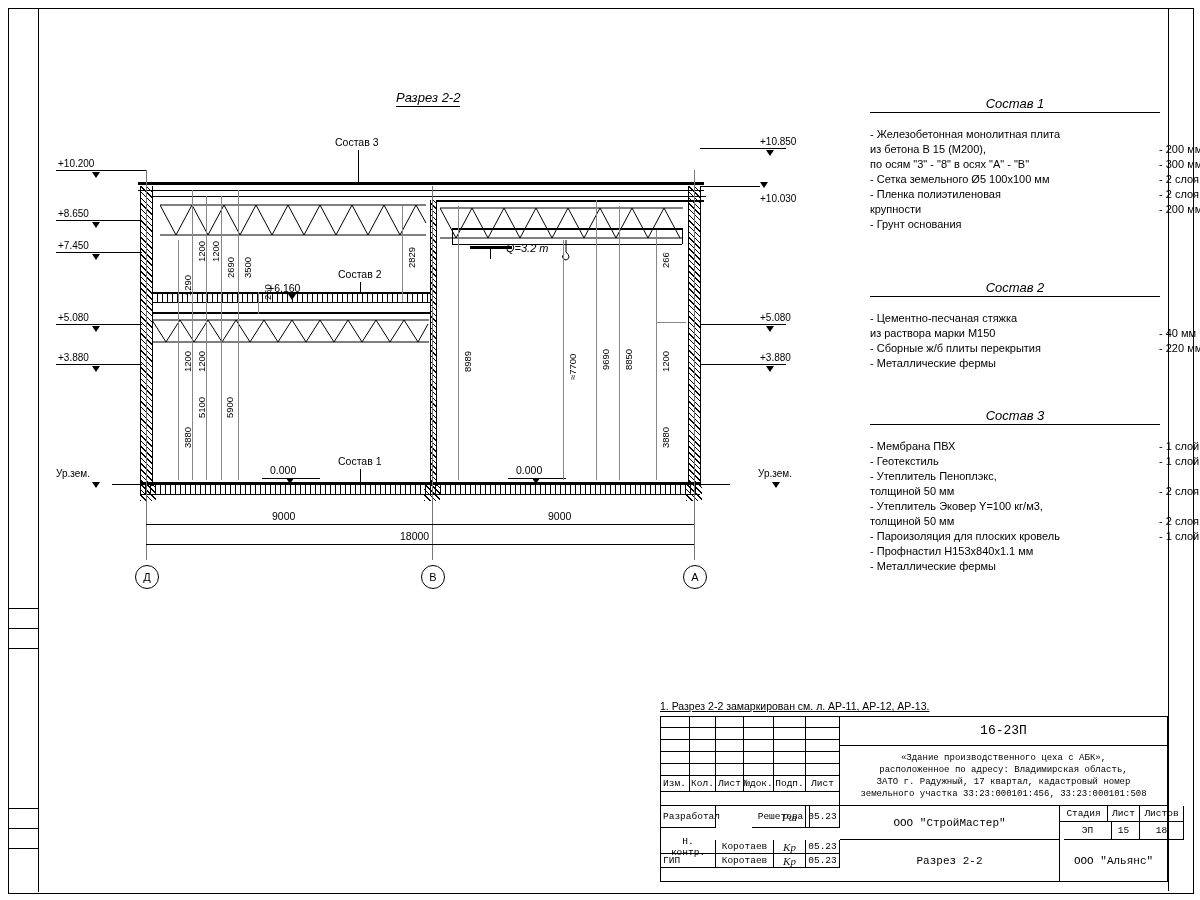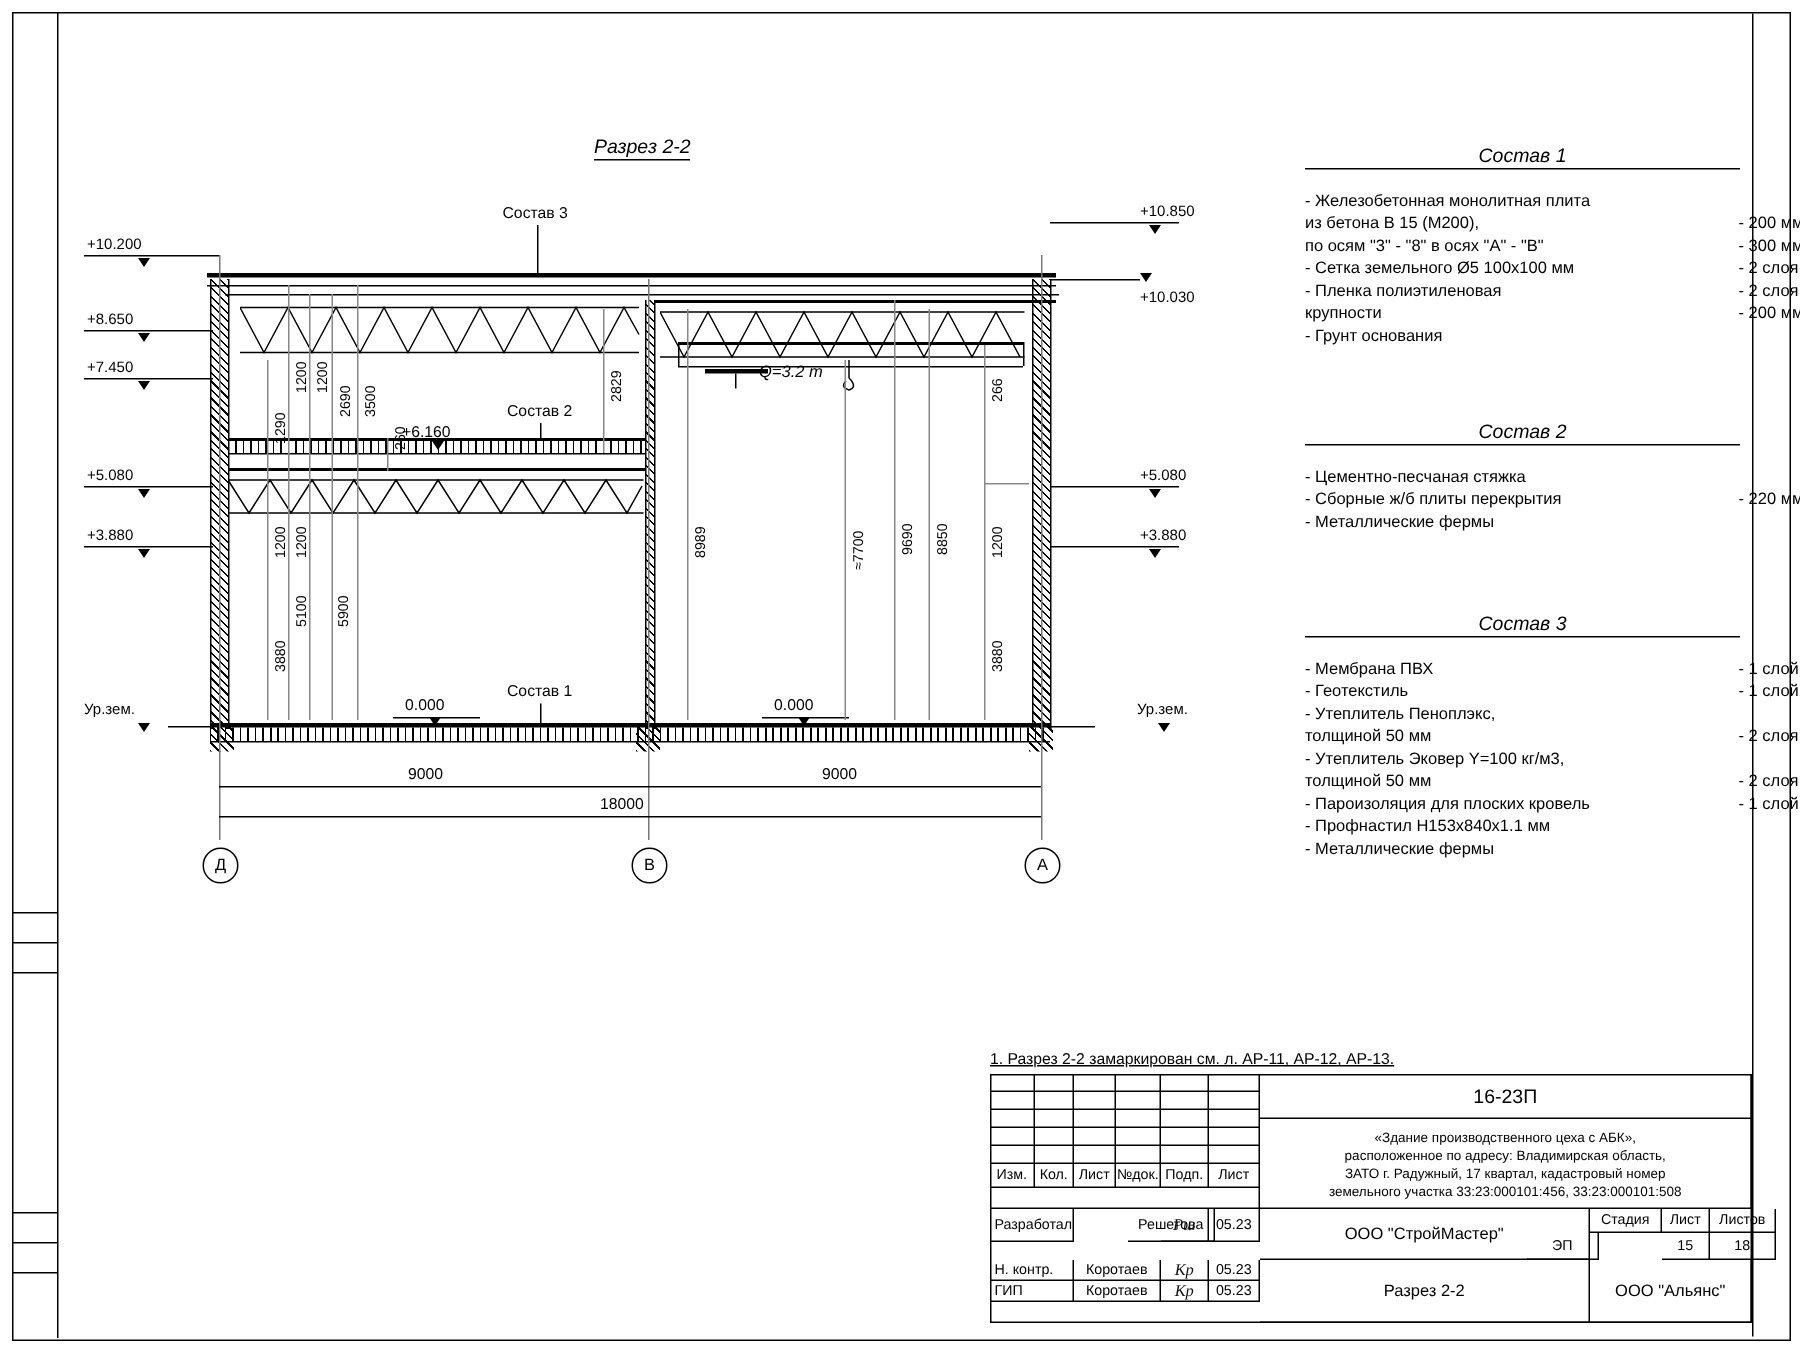--- a/index.html
+++ b/index.html
@@ -40,21 +40,21 @@
   
   .spec{position:absolute;font-size:11px;line-height:15px;}
   .spec .row{display:flex;justify-content:space-between;white-space:nowrap;}
   .spec .row .t{padding-right:12px;text-align:center;}
   .spec .row .v{text-align:right;}
 
   
   .tb{position:absolute;border:1px solid #000;box-sizing:border-box;}
   .cell{position:absolute;border-right:1px solid #000;border-bottom:1px solid #000;
         font-size:9.5px;display:flex;align-items:center;justify-content:center;text-align:center;
-        box-sizing:border-box;padding:0 2px;}
+        box-sizing:border-box;padding:0 2px;font-family:Liberation Mono, monospace;}
   .cell.l{justify-content:flex-start;padding-left:3px;}
   .note{position:absolute;font-size:10.5px;text-decoration:underline;}
   .sig{font-family:"Liberation Serif",serif;font-style:italic;font-size:11px;color:#111;}
 </style>
 </head>
 <body>
 
 <div class="sheet-border"></div>
 <div class="left-strip">
   <div class="l" style="top:600px"></div>
@@ -279,20 +279,24 @@
 </div>
 
 <div class="spec" id="spec-1" style="left:870px;top:280px;width:290px;">
   <div class="ttl" style="text-align:center;margin-bottom:14px;">Состав 2</div>
   <div class="rows">
       <div class="row">
         <span class="t">- Цементно-песчаная стяжка</span>
         <span class="v"></span>
       </div>
       <div class="row">
+        <span class="t">   из раствора марки М150</span>
+        <span class="v">- 40 мм</span>
+      </div>
+      <div class="row">
         <span class="t">- Сборные ж/б плиты перекрытия</span>
         <span class="v">- 220 мм</span>
       </div>
       <div class="row">
         <span class="t">- Металлические фермы</span>
         <span class="v"></span>
       </div>
     </div>
 </div>
 
@@ -406,18 +410,18 @@
   <span>«Здание производственного цеха с АБК»,</span>
   <span>расположенное по адресу: Владимирская область,</span>
   <span>ЗАТО г. Радужный, 17 квартал, кадастровый номер</span>
   <span>земельного участка 33:23:000101:456, 33:23:000101:508</span>
 </div>
 
 <div class="cell" style="left:840px;top:806px;width:220px;height:34px;font-size:11px;">ООО "СтройМастер"</div>
 <div class="cell" style="left:1060px;top:806px;width:48px;height:16px;">Стадия</div>
 <div class="cell" style="left:1108px;top:806px;width:32px;height:16px;">Лист</div>
 <div class="cell" style="left:1140px;top:806px;width:44px;height:16px;">Листов</div>
-<div class="cell" style="left:1018px;top:822px;width:48px;height:18px;">ЭП</div>
+<div class="cell" style="left:1064px;top:822px;width:48px;height:18px;">ЭП</div>
 <div class="cell" style="left:1108px;top:822px;width:32px;height:18px;">15</div>
 <div class="cell" style="left:1140px;top:822px;width:44px;height:18px;">18</div>
 
 <div class="cell" style="left:840px;top:840px;width:220px;height:42px;font-size:11px;">Разрез 2-2</div>
 <div class="cell" style="left:1060px;top:840px;width:108px;height:42px;font-size:11px;">ООО "Альянс"</div>
 
 </body></html>

